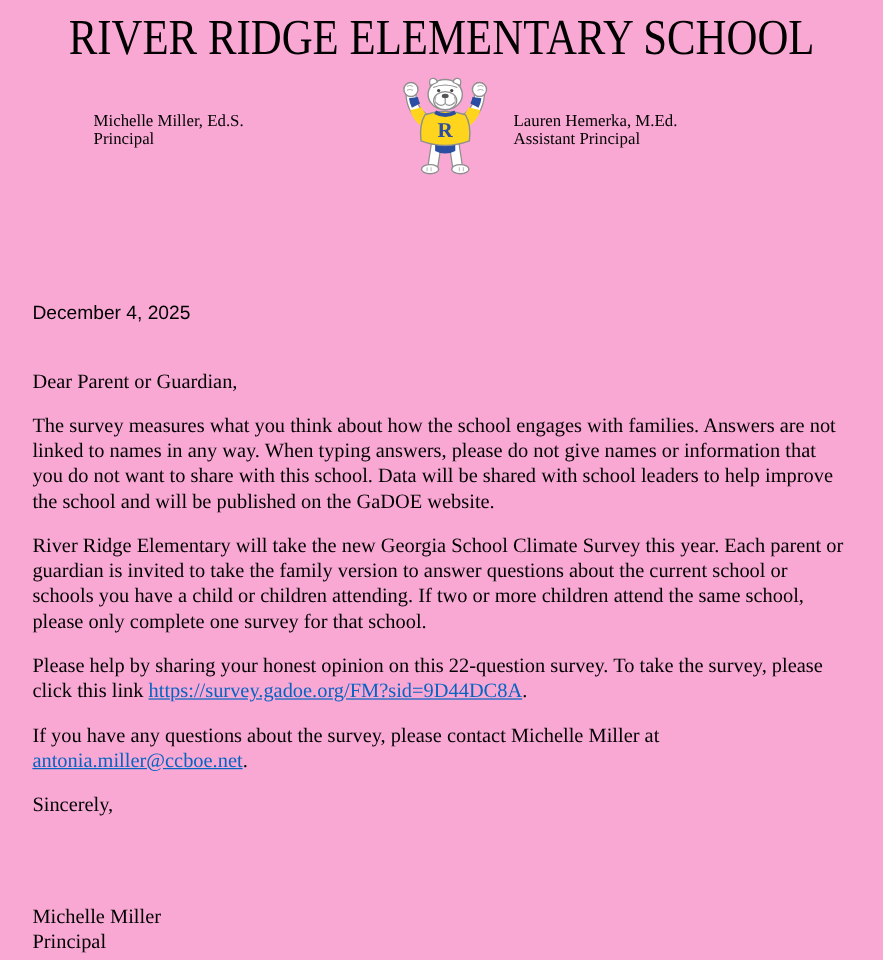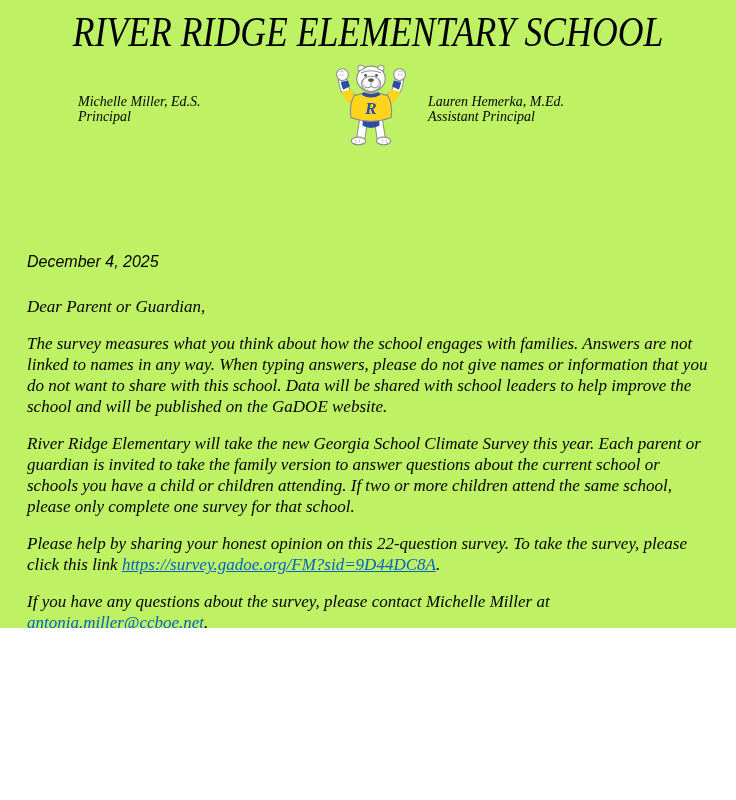--- a/index.html
+++ b/index.html
@@ -1,25 +1,24 @@
 <!DOCTYPE html>
 <html><head>
 <meta charset="utf-8">
 <style>
   * { margin: 0; padding: 0; box-sizing: border-box; }
   html, body { background: #ffffff; }
   .page {
     position: relative;
     width: 736px;
-    height: 628px;
-    background: #bef264;
+    height: 800px;
+    background: #f9a8d4;
     color: #000000;
     font-family: "Liberation Serif", serif;
     overflow: hidden;
-    font-style: italic;
   }
   .school-name {
     margin-top: 8px;
     text-align: center;
     font-size: 42px;
     font-weight: normal;
     line-height: 48px;
     white-space: nowrap;
     transform: scaleX(0.85);
     transform-origin: 50% 50%;
@@ -40,21 +39,21 @@
   .letter {
     margin: 102px 28px 0 27px;
     font-size: 17px;
     line-height: 21px;
   }
   .date-line {
     font-family: "Liberation Sans", sans-serif;
     font-size: 16px;
     line-height: 19px;
   }
-  .salutation { margin-top: 25px; }
+  .salutation { margin-top: 36px; }
   .para { margin-top: 16px; }
   .closing { margin-top: 16px; }
   .signature { margin-top: 72px; }
   .letter a {
     color: #0563C1;
     text-decoration: underline;
     cursor: pointer;
   }
 </style>
 </head>
@@ -129,20 +128,21 @@
     <p class="salutation">Dear Parent or Guardian,</p>
 
     <p class="para">The survey measures what you think about how the school engages with families. Answers are not linked to names in any way. When typing answers, please do not give names or information that you do not want to share with this school. Data will be shared with school leaders to help improve the school and will be published on the GaDOE website.</p>
 
     <p class="para">River Ridge Elementary will take the new Georgia School Climate Survey this year. Each parent or guardian is invited to take the family version to answer questions about the current school or schools you have a child or children attending. If two or more children attend the same school, please only complete one survey for that school.</p>
 
     <p class="para"><span>Please help by sharing your honest opinion on this 22-question survey. To take the survey, please click this link </span><a>https://survey.gadoe.org/FM?sid=9D44DC8A</a><span>.</span></p>
 
     <p class="para"><span>If you have any questions about the survey, please contact Michelle Miller at </span><a>antonia.miller@ccboe.net</a><span>.</span></p>
 
+    <p class="closing">Sincerely,</p>
 
     <div class="signature">
       <div>Michelle Miller</div>
       <div>Principal</div>
     </div>
 
   </div>
 </div>
 
 </body></html>

